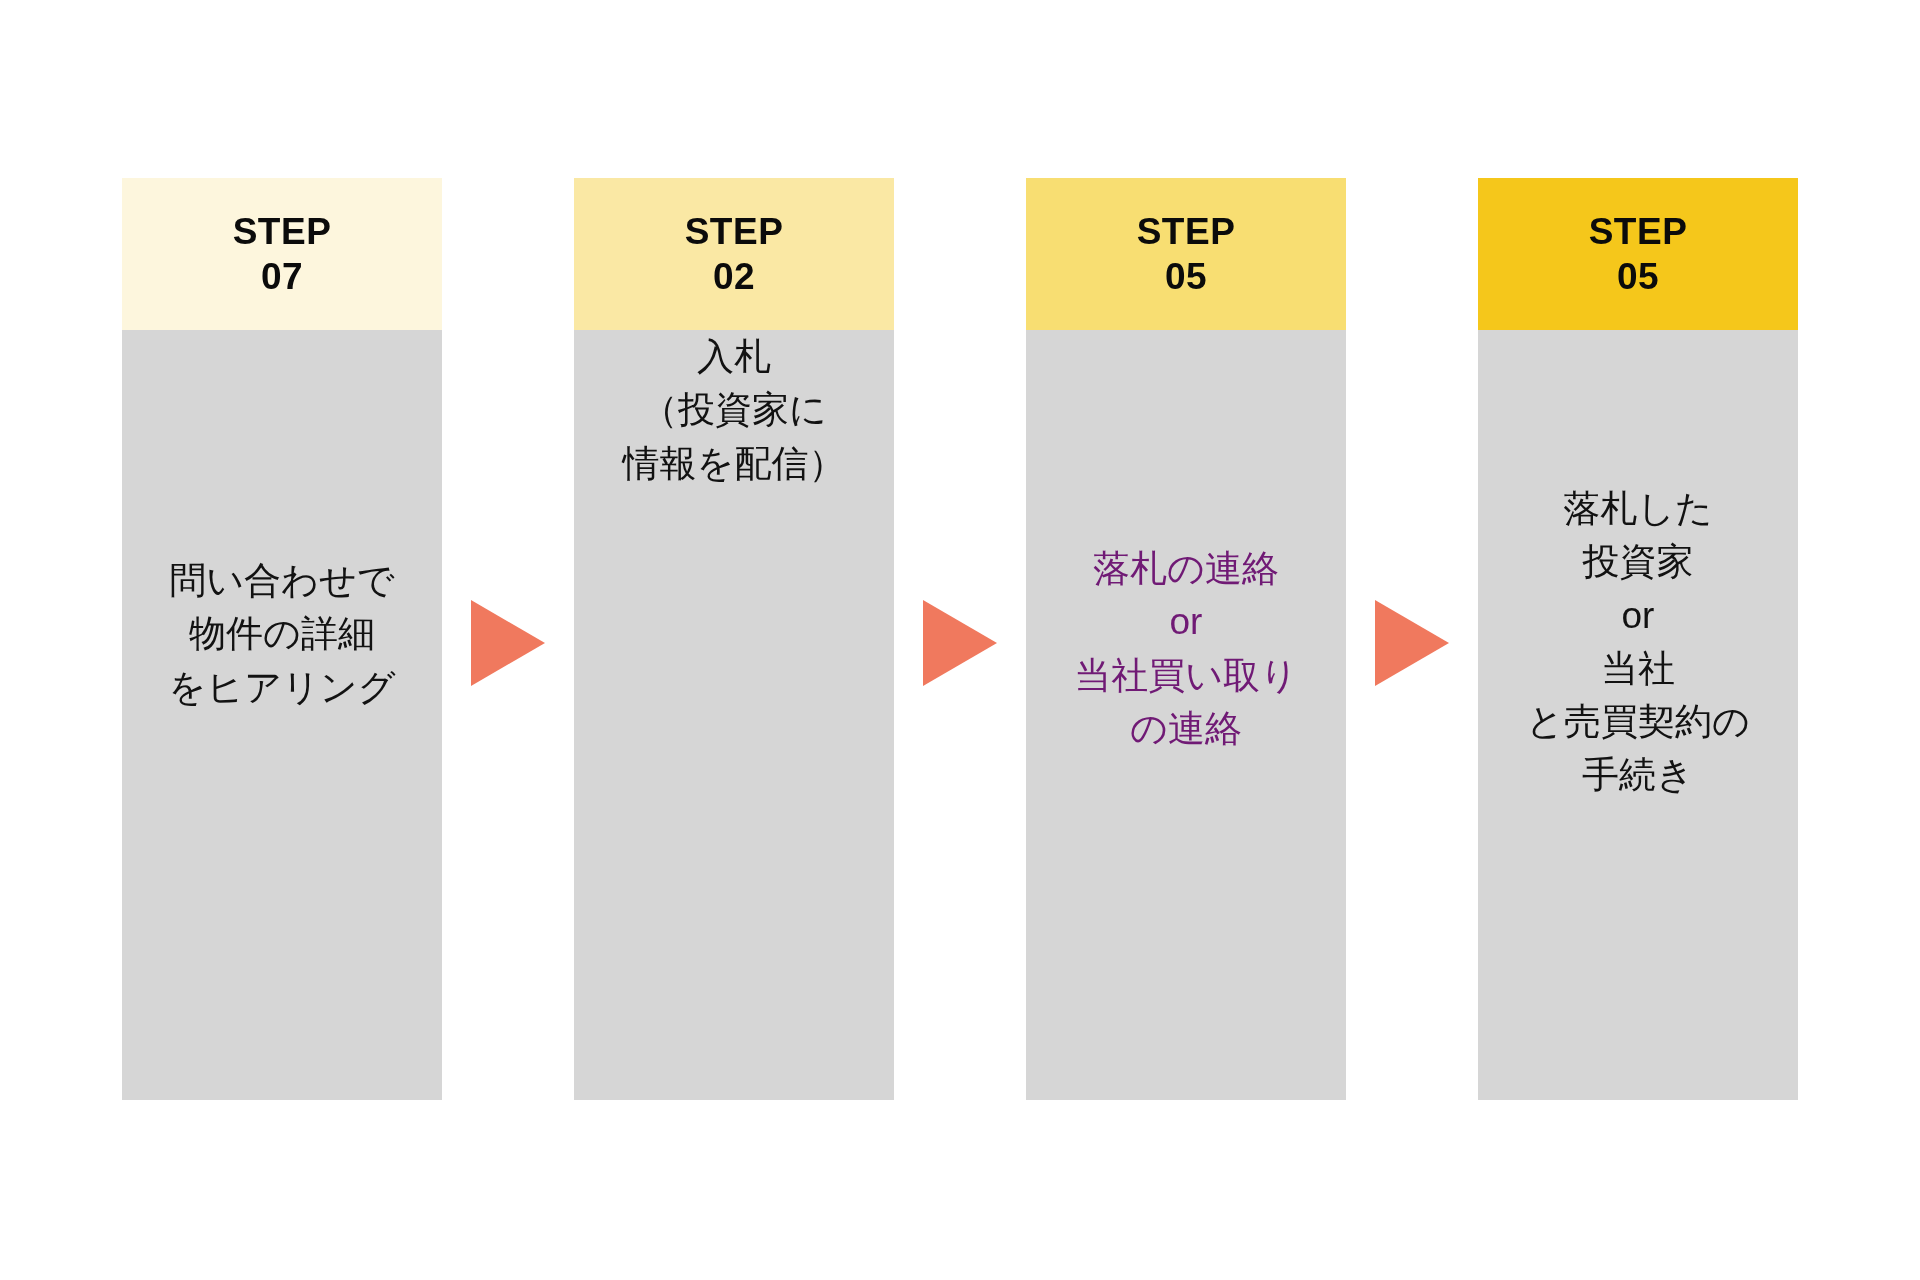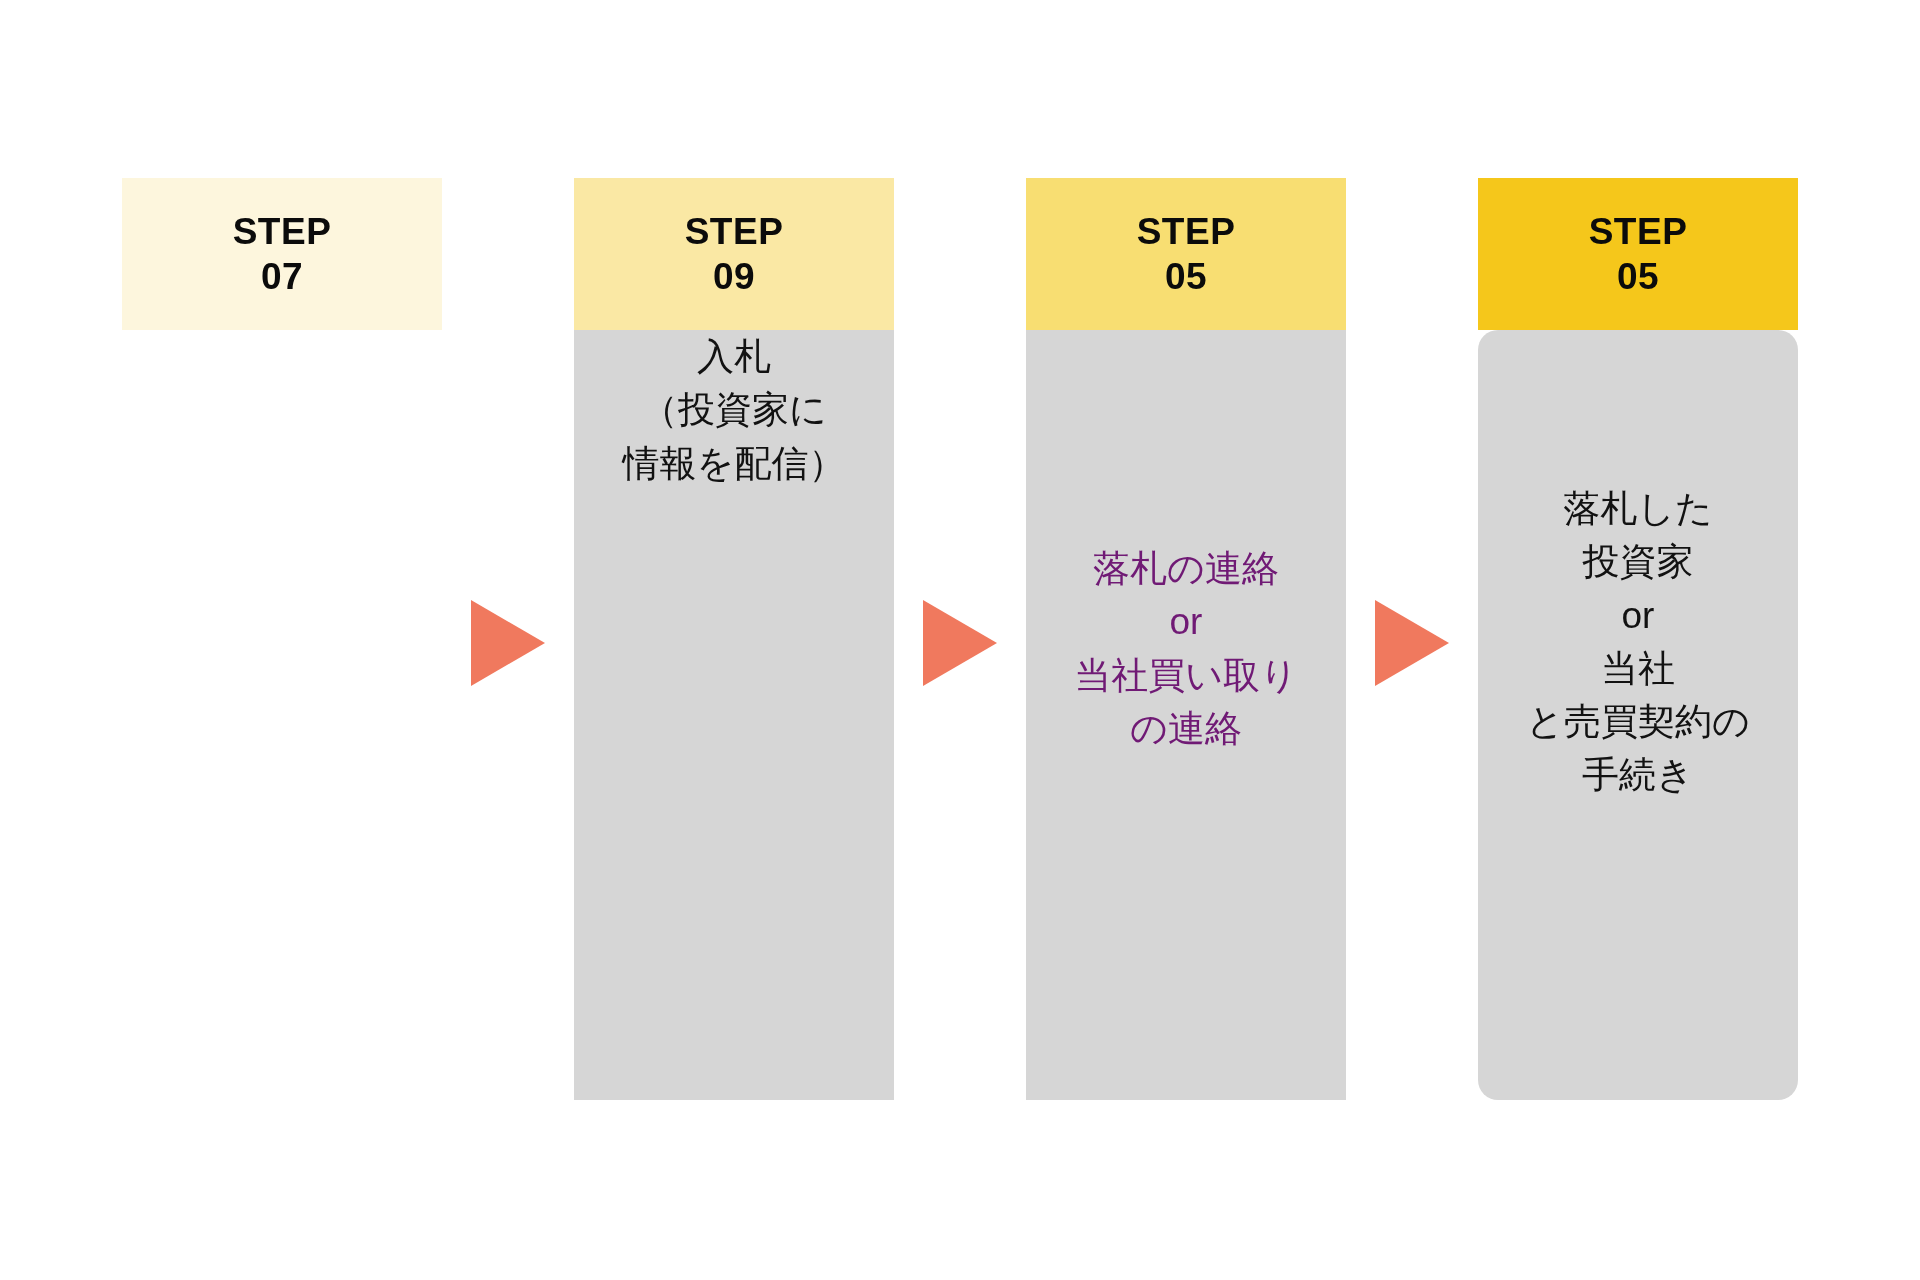--- a/index.html
+++ b/index.html
@@ -106,30 +106,35 @@
 <body>
 
 <div class="canvas">
   <div class="flow">
 
     <div class="step-col pad-a">
       <div class="step-header" id="hdr0" style="background: rgb(253, 246, 221);">
         <span class="lbl">STEP</span>
         <span class="num">07</span>
       </div>
+      <div class="step-body" style="background: rgb(214, 214, 214);">
+        <div class="step-body-text" style="color: rgb(18, 18, 18);">問い合わせで
+物件の詳細
+をヒアリング</div>
+      </div>
     </div>
 
     <div class="arrow-slot">
       <div class="arrow" style="border-left-color: rgb(240, 121, 94);"></div>
     </div>
 
     <div class="step-col pad-b">
       <div class="step-header" id="hdr1" style="background: rgb(250, 232, 164);">
         <span class="lbl">STEP</span>
-        <span class="num">09</span>
+        <span class="num">02</span>
       </div>
       <div class="step-body" style="background: rgb(214, 214, 214);">
         <div class="step-body-text" style="color: rgb(18, 18, 18);">入札
 （投資家に
 情報を配信）</div>
       </div>
     </div>
 
     <div class="arrow-slot">
       <div class="arrow" style="border-left-color: rgb(240, 121, 94);"></div>
@@ -150,21 +155,21 @@
 
     <div class="arrow-slot">
       <div class="arrow" style="border-left-color: rgb(240, 121, 94);"></div>
     </div>
 
     <div class="step-col pad-d">
       <div class="step-header" id="hdr3" style="background: rgb(245, 199, 27);">
         <span class="lbl">STEP</span>
         <span class="num">05</span>
       </div>
-      <div class="step-body" style="background: rgb(214, 214, 214); border-radius: 20px;">
+      <div class="step-body" style="background: rgb(214, 214, 214);">
         <div class="step-body-text" style="color: rgb(18, 18, 18);">落札した
 投資家
 or
 当社
 と売買契約の
 手続き</div>
       </div>
     </div>
 
   </div>

